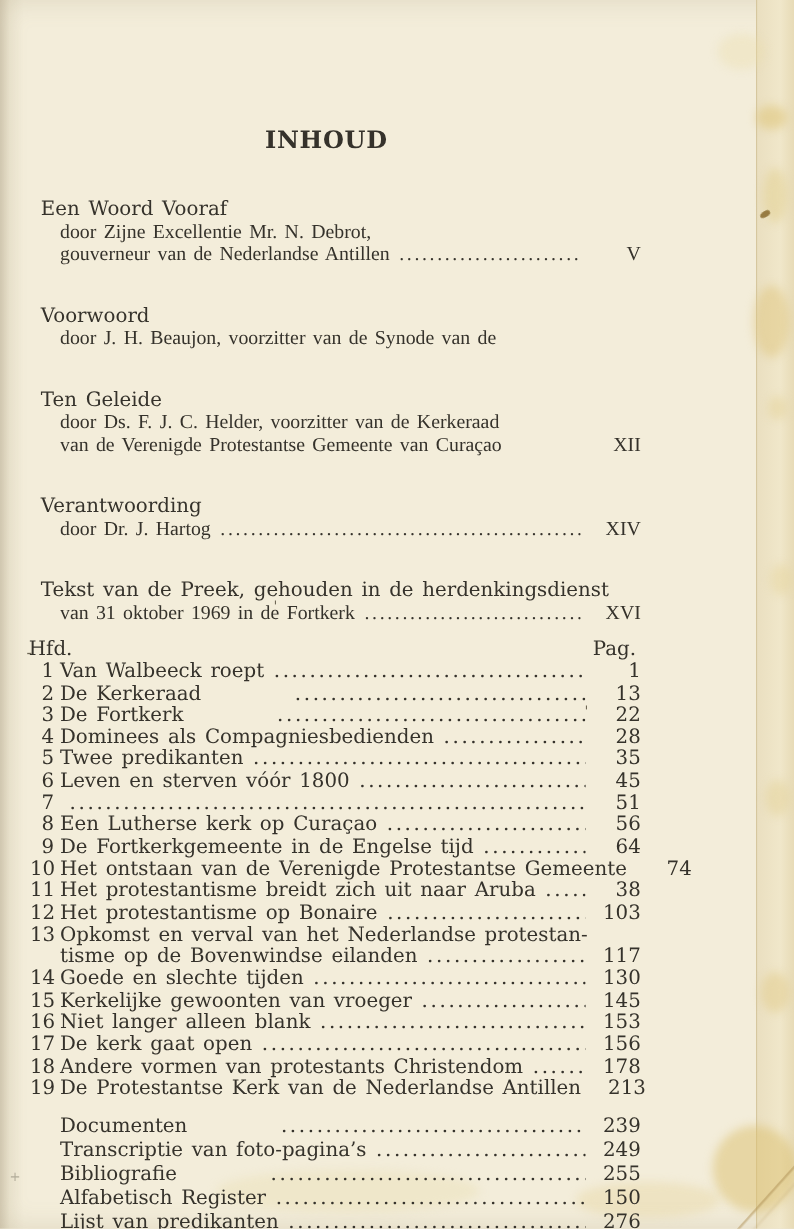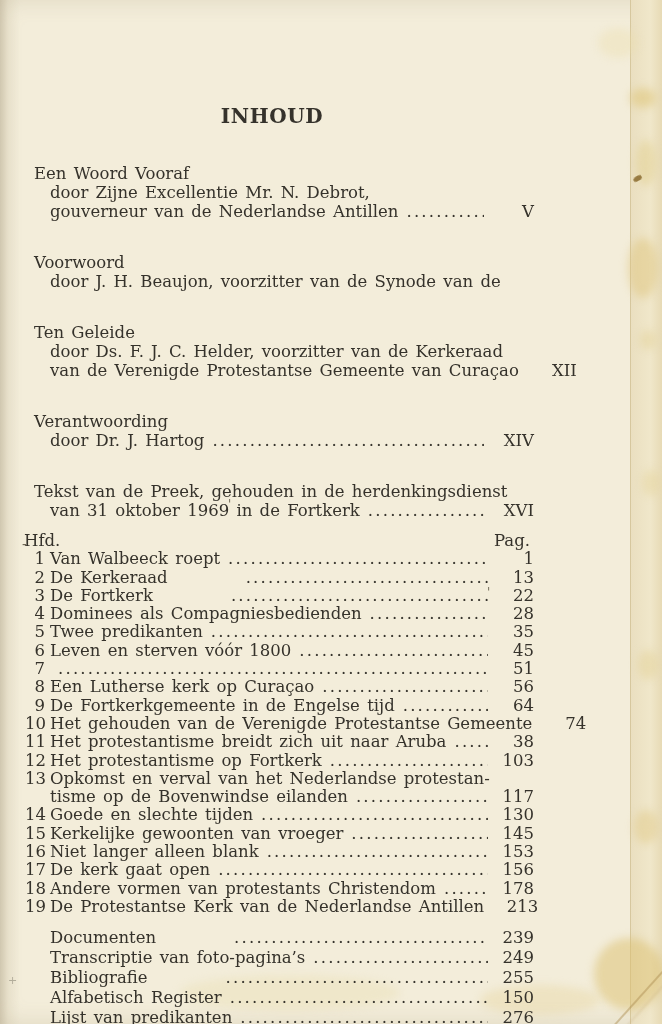--- a/index.html
+++ b/index.html
@@ -62,21 +62,21 @@
   }
   .leader.nodots::after{content:"";}
   .gapsp{width:70px;flex:none;}
   .pg{width:40px;flex:none;text-align:right;}
   .pg.roman{width:44px;}
 
   
   .fm-entry{margin-bottom:12px;}
   .fm-entry .line{line-height:19px;}
   .fm-title{font-size:16.5px;line-height:19px;word-spacing:2px;margin-top:32px;}
-  .fm-sub{margin-left:16px;}
+  .fm-sub{margin-left:16px;font-family:Liberation Serif, serif;}
 
   
   .thead{
     display:flex;justify-content:space-between;
     margin:8px 0 0 -10px;width:510px;
     font-size:16.5px;line-height:18.3px;
   }
   .thead .right{padding-right:4px;}
   .num{width:20px;margin-left:-9px;margin-right:5px;flex:none;text-align:right;}
   .back-list{margin-top:12px;}
@@ -238,37 +238,37 @@
           <div class="line">
             <span class="num">9</span>
             <span class="t">De Fortkerkgemeente in de Engelse tijd</span>
             <span class="leader"></span>
             <span class="pg">64</span>
           </div>
         </div>
         <div class="ch-row">
           <div class="line">
             <span class="num">10</span>
-            <span class="t">Het gehouden van de Verenigde Protestantse Gemeente</span>
+            <span class="t">Het ontstaan van de Verenigde Protestantse Gemeente</span>
             <span class="leader nodots"></span>
             <span class="pg">74</span>
           </div>
         </div>
         <div class="ch-row">
           <div class="line">
             <span class="num">11</span>
             <span class="t">Het protestantisme breidt zich uit naar Aruba</span>
             <span class="leader"></span>
             <span class="pg">38</span>
           </div>
         </div>
         <div class="ch-row">
           <div class="line">
             <span class="num">12</span>
-            <span class="t">Het protestantisme op Fortkerk</span>
+            <span class="t">Het protestantisme op Bonaire</span>
             <span class="leader"></span>
             <span class="pg">103</span>
           </div>
         </div>
         <div class="ch-row">
           <div class="line">
             <span class="num">13</span>
             <span class="t">Opkomst en verval van het Nederlandse protestan-</span>
           </div>
           <div class="line">

